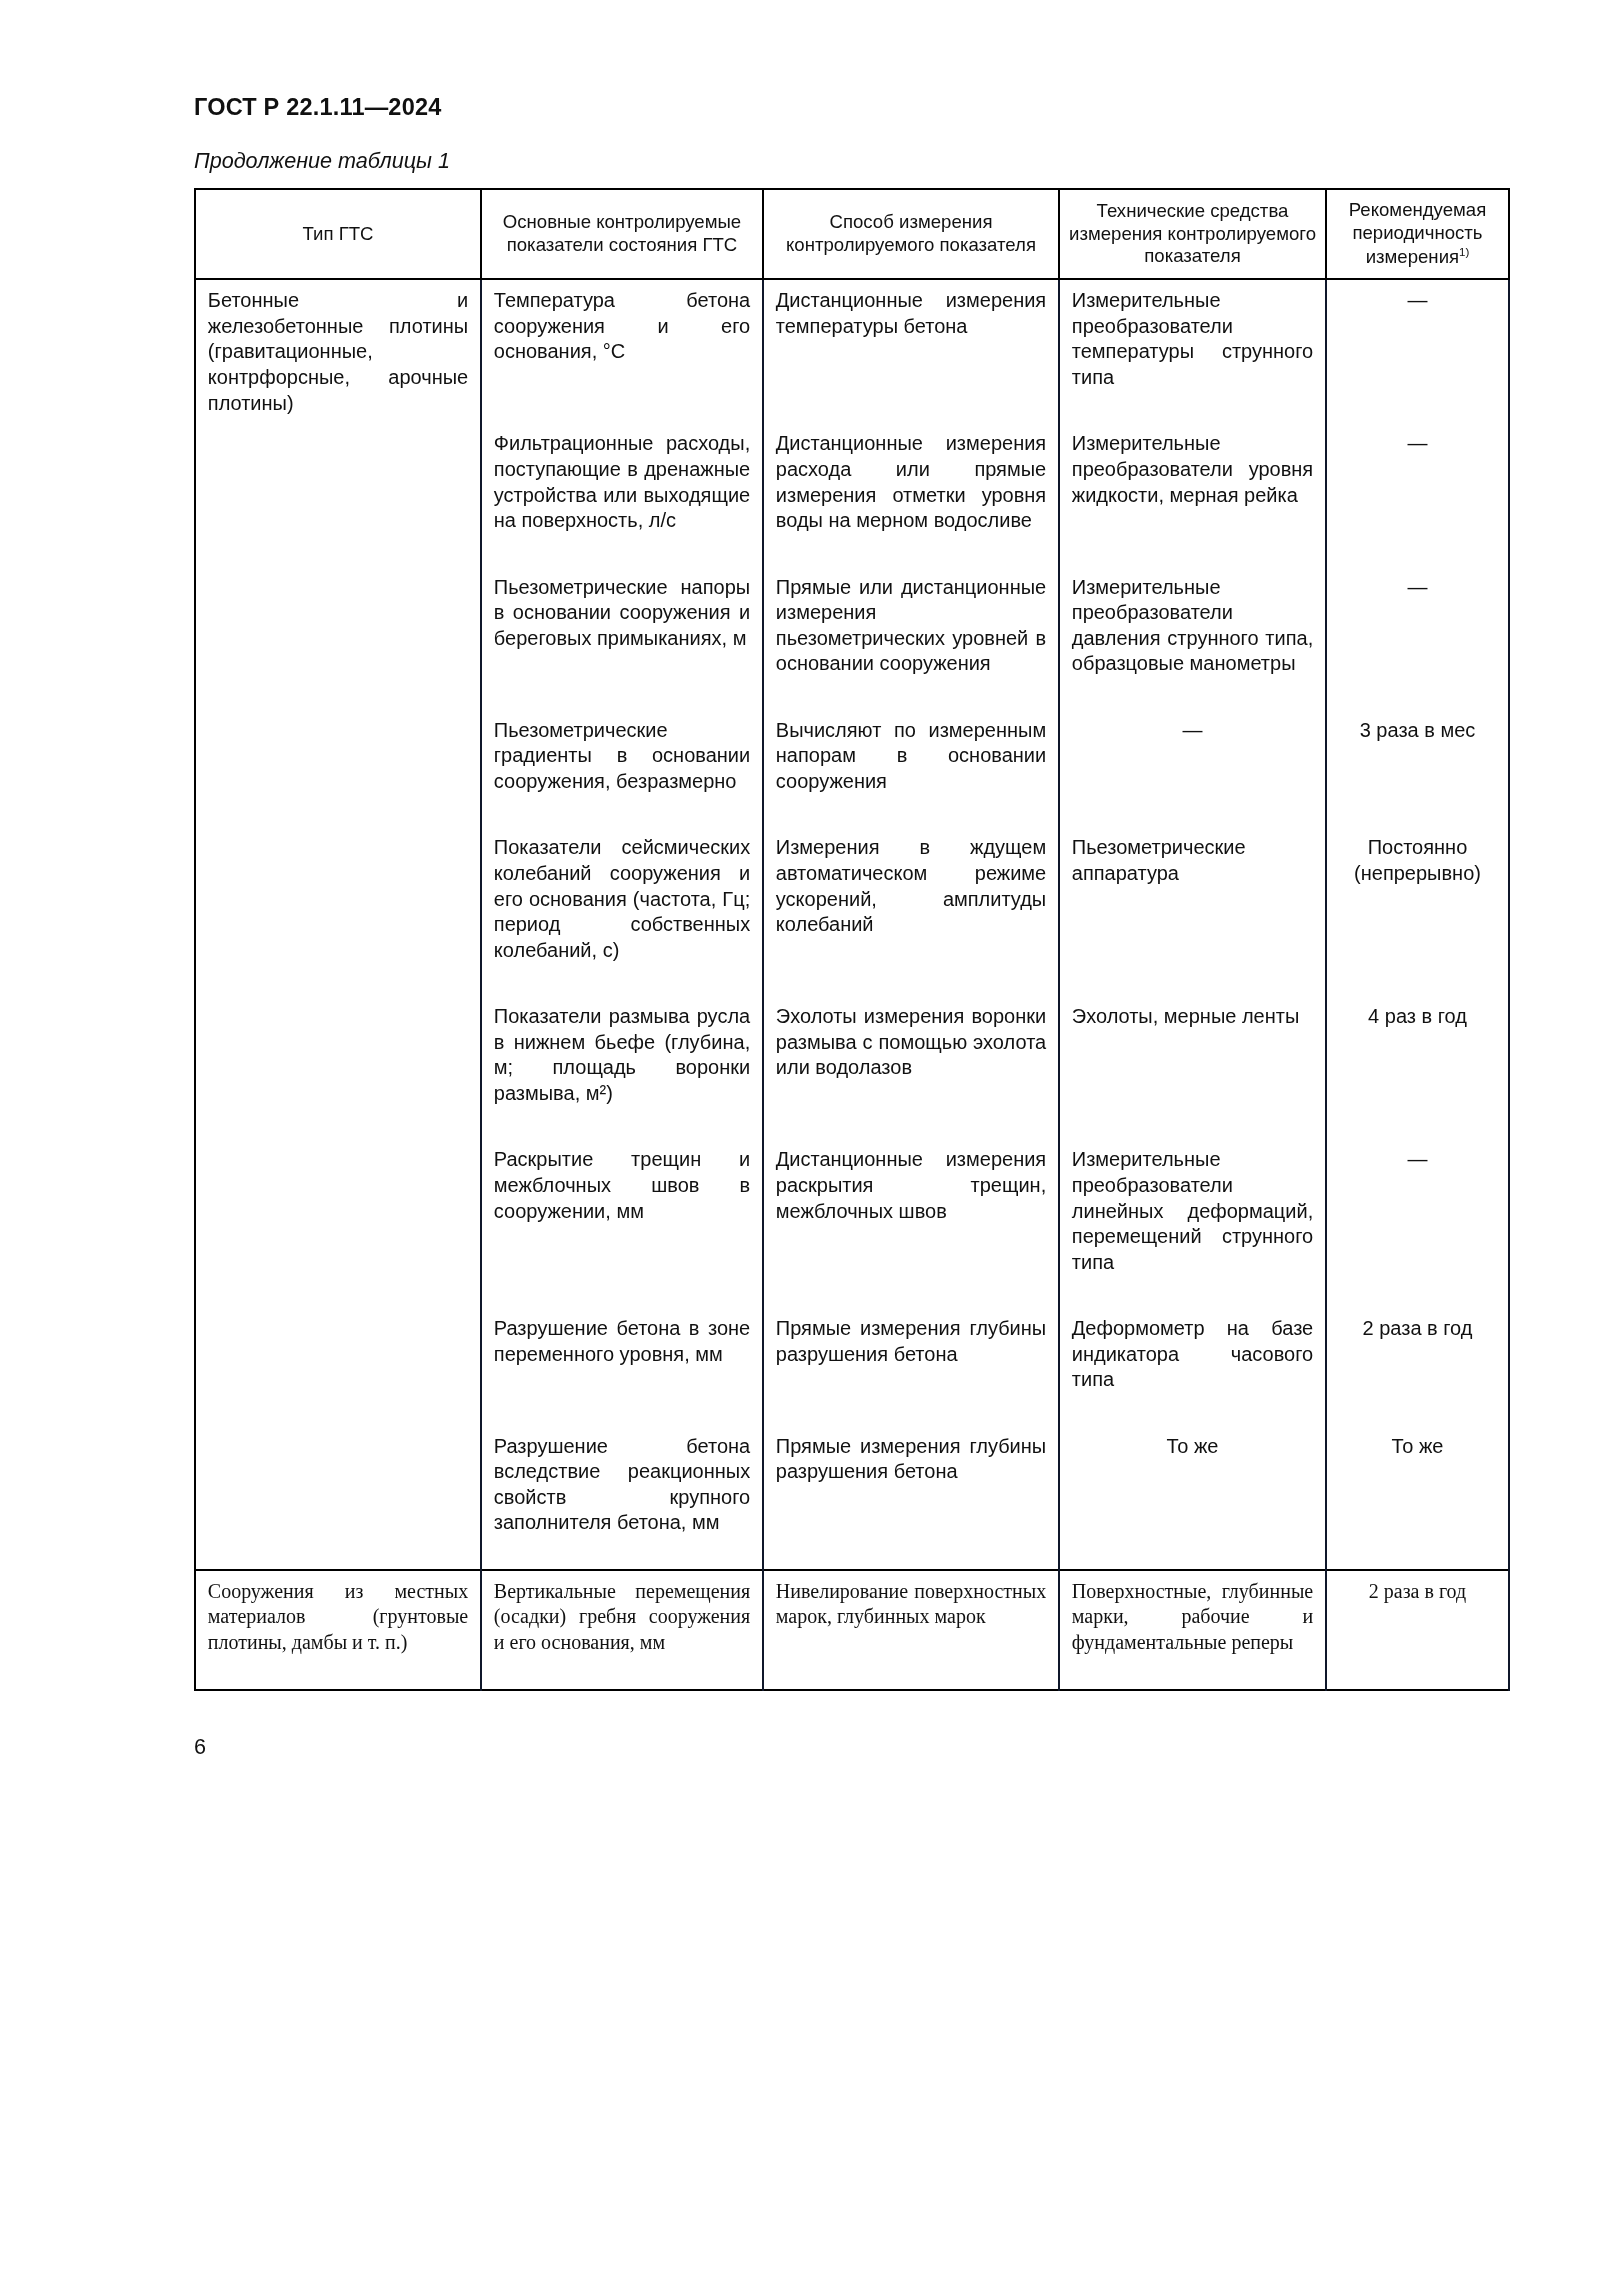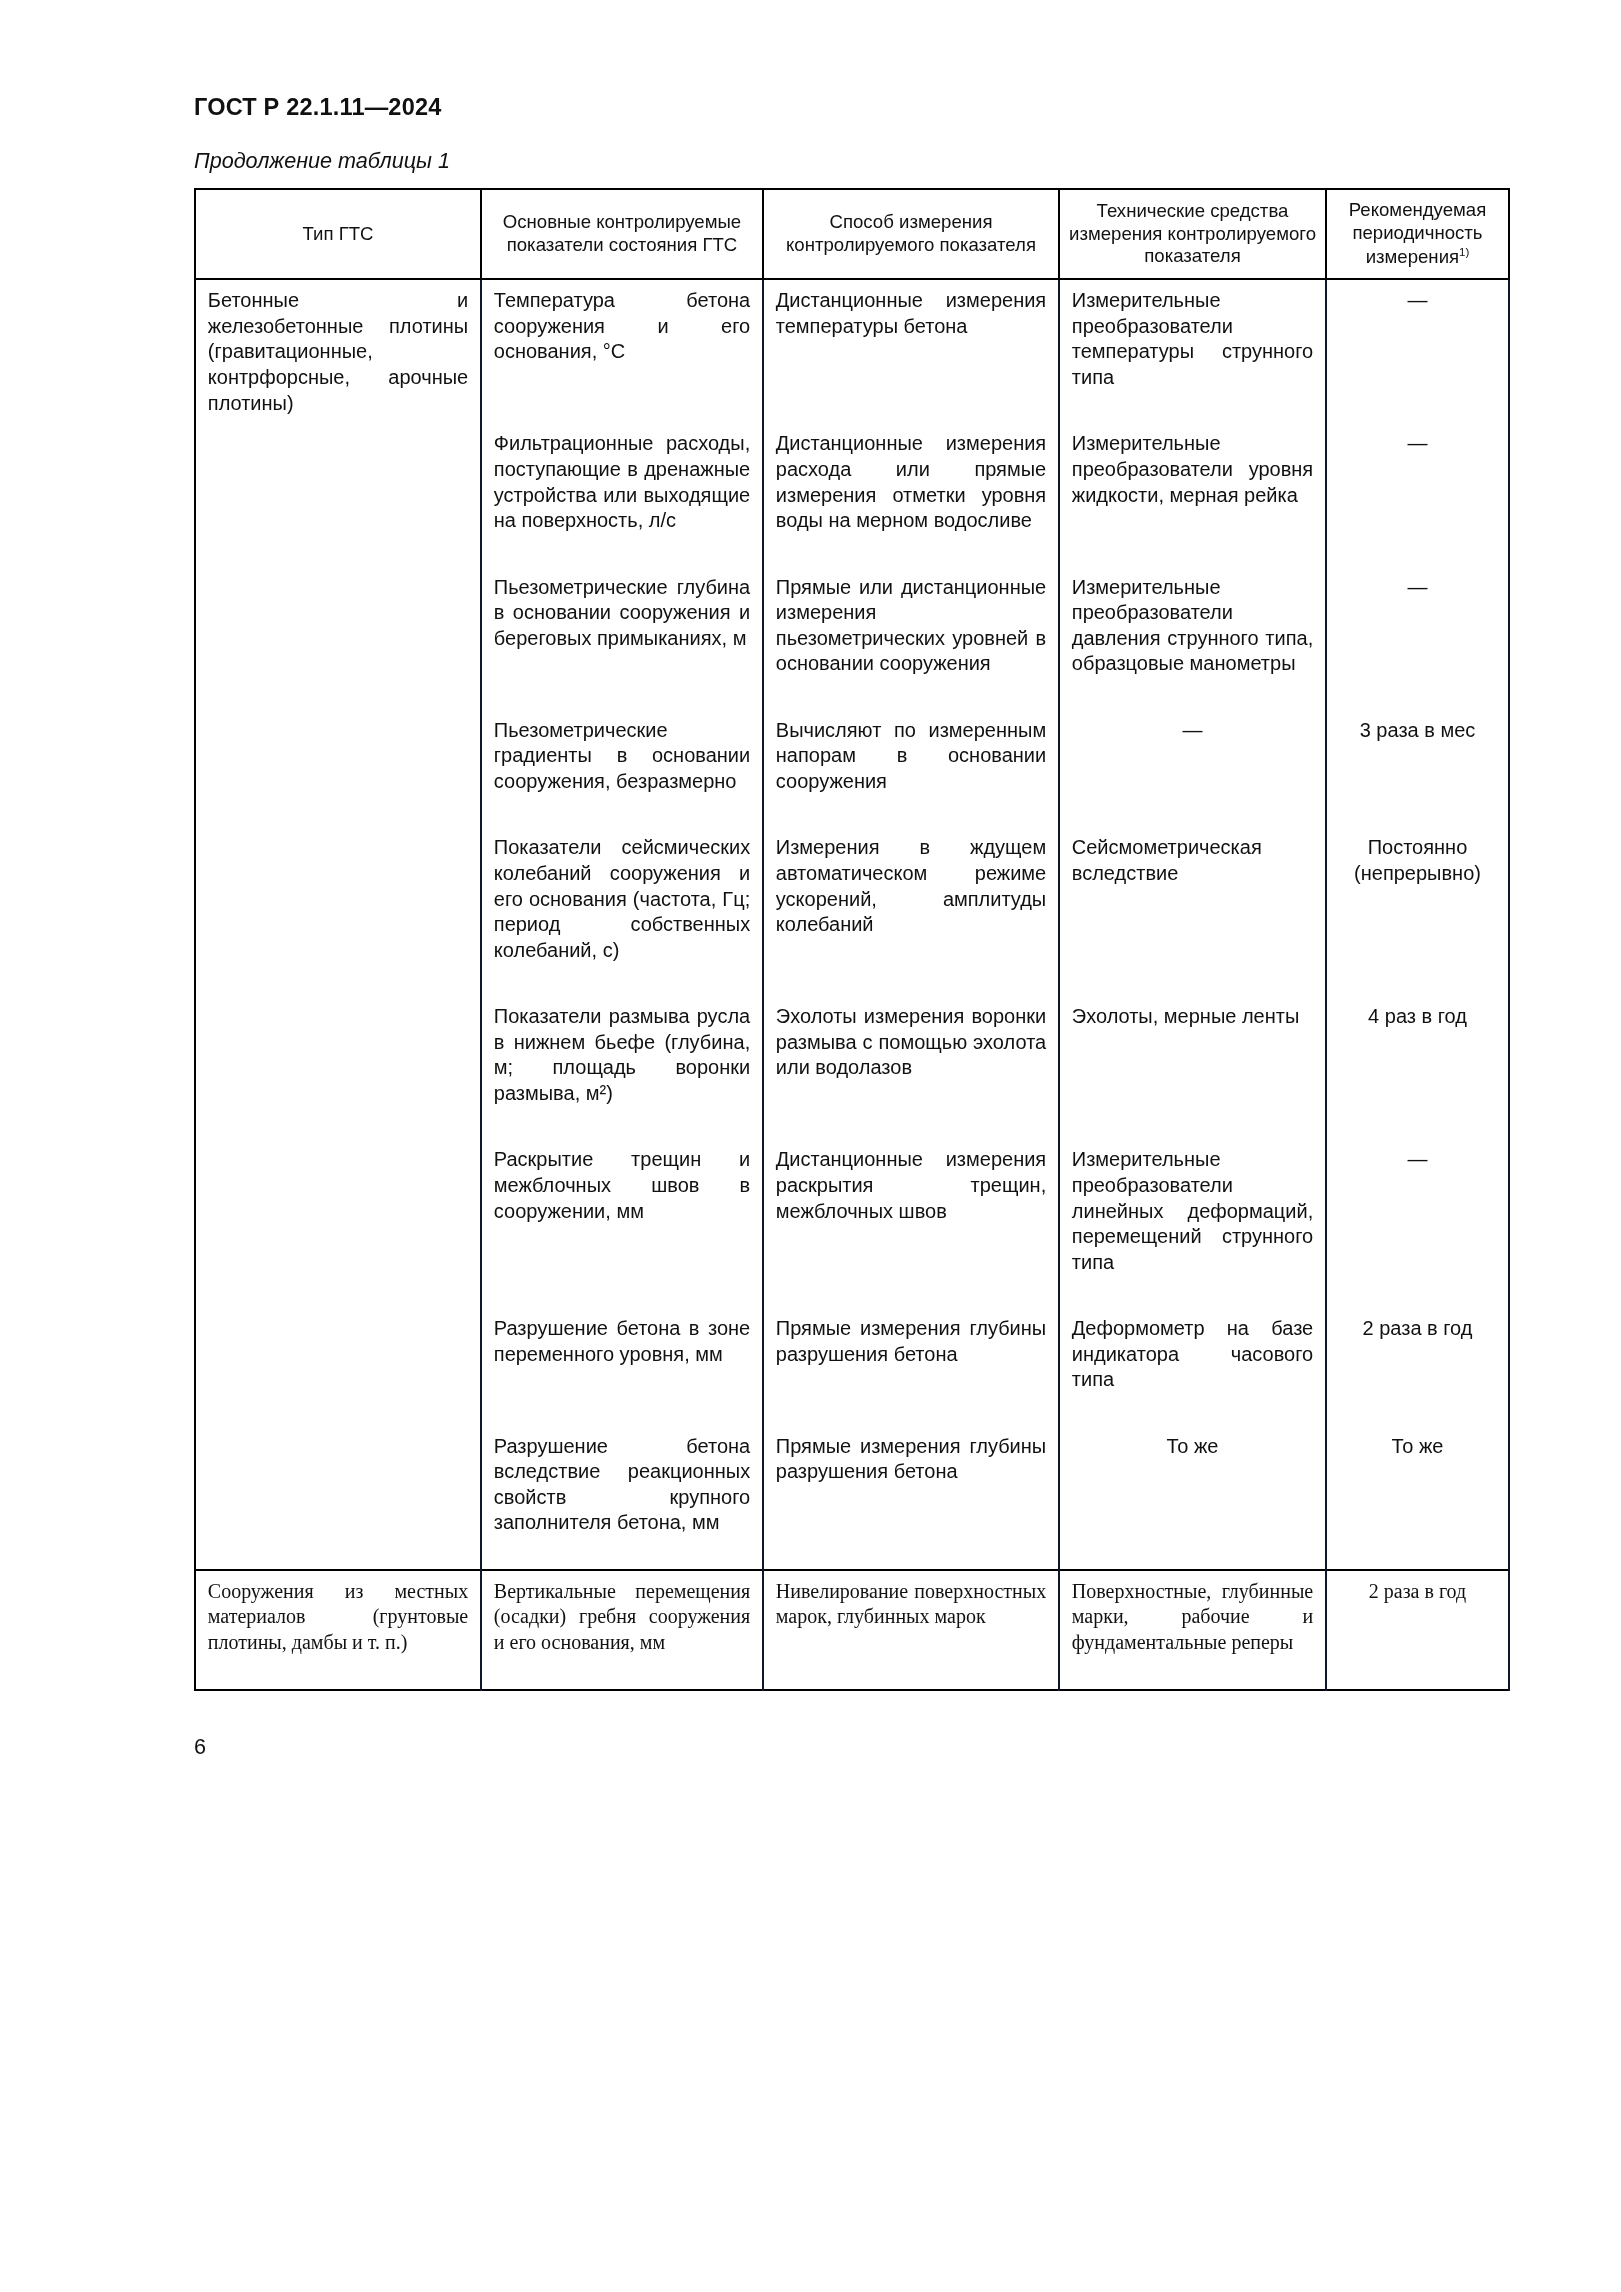--- a/index.html
+++ b/index.html
@@ -99,35 +99,35 @@
         <td class="j">Измерительные преобразователи температуры струнного типа</td>
         <td class="c">—</td>
       </tr>
       <tr>
         <td class="j">Фильтрационные расходы, поступающие в дренажные устройства или выходящие на поверхность, л/с</td>
         <td class="j">Дистанционные измерения расхода или прямые измерения отметки уровня воды на мерном водосливе</td>
         <td class="j">Измерительные преобразователи уровня жидкости, мерная рейка</td>
         <td class="c">—</td>
       </tr>
       <tr>
-        <td class="j">Пьезометрические глубина в основании сооружения и береговых примыканиях, м</td>
+        <td class="j">Пьезометрические напоры в основании сооружения и береговых примыканиях, м</td>
         <td class="j">Прямые или дистанционные измерения пьезометрических уровней в основании сооружения</td>
         <td class="j">Измерительные преобразователи давления струнного типа, образцовые манометры</td>
         <td class="c">—</td>
       </tr>
       <tr>
         <td class="j">Пьезометрические градиенты в основании сооружения, безразмерно</td>
         <td class="j">Вычисляют по измеренным напорам в основании сооружения</td>
         <td class="c">—</td>
         <td class="c">3 раза в мес</td>
       </tr>
       <tr>
         <td class="j">Показатели сейсмических колебаний сооружения и его основания (частота, Гц; период собственных колебаний, с)</td>
         <td class="j">Измерения в ждущем автоматическом режиме ускорений, амплитуды колебаний</td>
-        <td class="j">Сейсмометрическая вследствие</td>
+        <td class="j">Пьезометрические аппаратура</td>
         <td class="c">Постоянно (непрерывно)</td>
       </tr>
       <tr>
         <td class="j">Показатели размыва русла в нижнем бьефе (глубина, м; площадь воронки размыва, м²)</td>
         <td class="j">Эхолоты измерения воронки размыва с помощью эхолота или водолазов</td>
         <td class="j">Эхолоты, мерные ленты</td>
         <td class="c">4 раз в год</td>
       </tr>
       <tr>
         <td class="j">Раскрытие трещин и межблочных швов в сооружении, мм</td>

